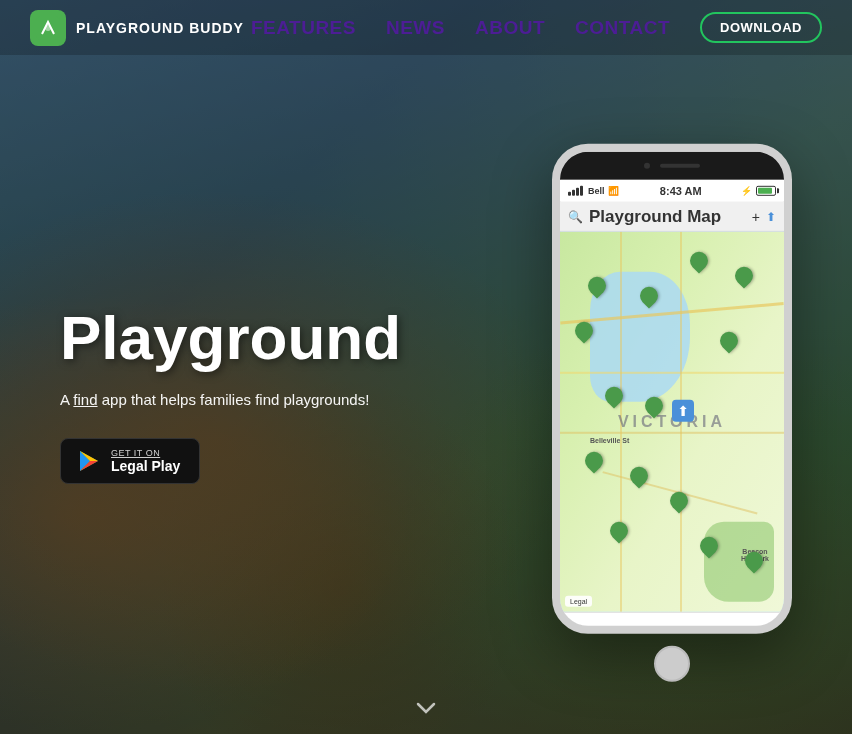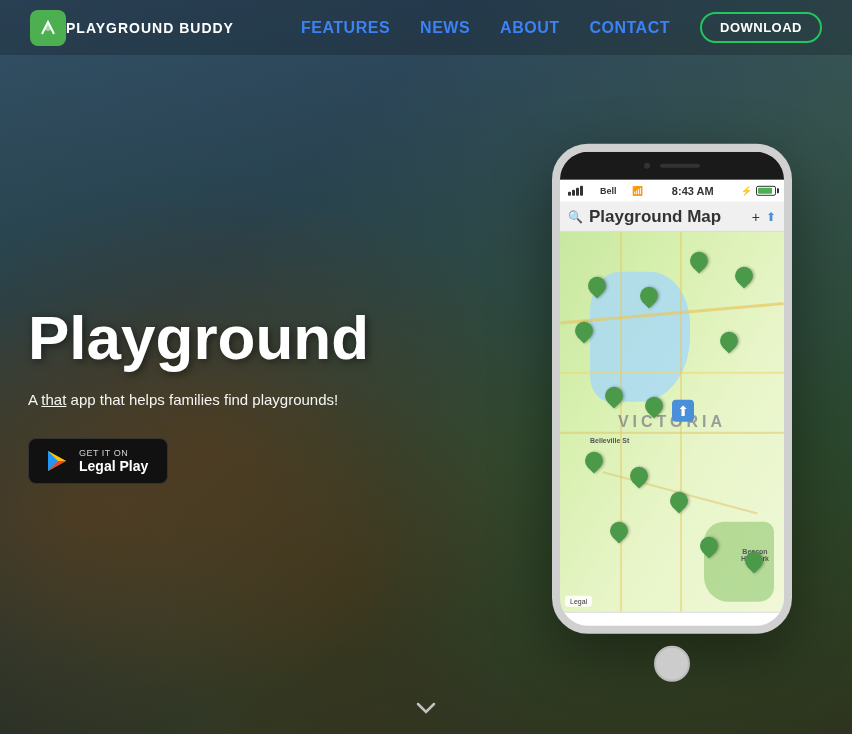--- a/index.html
+++ b/index.html
@@ -43,20 +43,21 @@
       display: flex;
       align-items: center;
       padding: 0 30px;
       z-index: 10;
       background: rgba(0,0,0,0.2);
     }
 
     .nav-logo {
       display: flex;
       align-items: center;
+      gap: 10px;
     }
 
     .nav-logo-icon {
       width: 36px; height: 36px;
       background: #4caf50;
       border-radius: 8px;
       display: flex; align-items: center; justify-content: center;
       font-size: 18px;
     }
 
@@ -69,22 +70,22 @@
     }
 
     .nav-links {
       display: flex;
       align-items: center;
       gap: 30px;
       margin-left: auto;
     }
 
     .nav-link {
-      color: #3b82f6;
-      font-size: 16px;
+      color: #4c1d95;
+      font-size: 19px;
       font-weight: 600;
       text-transform: uppercase;
       letter-spacing: 0.5px;
       cursor: pointer;
       text-decoration: none;
     }
 
     .nav-download-btn {
       color: white;
       font-size: 13px;
@@ -99,21 +100,21 @@
     }
 
     
     .hero-content {
       position: absolute;
       top: 55px; left: 0;
       width: 100%; height: calc(100% - 55px);
       z-index: 5;
       display: flex;
       align-items: center;
-      padding: 0 28px;
+      padding: 0 60px;
     }
 
     .hero-text {
       max-width: 420px;
     }
 
     .hero-title {
       font-size: 62px;
       font-weight: 900;
       color: white;
@@ -158,20 +159,21 @@
     .store-btn-text {
       display: flex;
       flex-direction: column;
     }
 
     .store-btn-top {
       color: rgba(255,255,255,0.8);
       font-size: 9px;
       text-transform: uppercase;
       letter-spacing: 0.5px;
+      text-decoration: underline;
     }
 
     .store-btn-name {
       color: white;
       font-size: 14px;
       font-weight: 700;
       white-space: nowrap;
     }
 
     
@@ -433,21 +435,21 @@
     <button class="nav-download-btn">DOWNLOAD</button>
   </div>
 </nav>
 
 <div class="hero-content">
   <div class="hero-text">
     <h1 class="hero-title">
       <span>Playground</span><br>
     </h1>
     <p class="hero-subtitle">
-      A <u>that</u> app that helps families find playgrounds!
+      A <u>find</u> app that helps families find playgrounds!
     </p>
     <div class="store-buttons">
 
       <div class="store-btn">
         <div class="store-btn-icon">
           <svg width="24" height="24" viewBox="0 0 24 24">
             <path d="M3 2L21 12L3 22V2Z" fill="#4CAF50"></path>
             <path d="M3 2L13 12L3 22V2Z" fill="#2196F3"></path>
             <path d="M3 2L13 12L21 12L3 2Z" fill="#FFC107"></path>
             <path d="M3 22L13 12L21 12L3 22Z" fill="#F44336"></path>
@@ -465,21 +467,21 @@
 
 <div class="phone-container">
   <div class="phone">
 
     <div class="phone-top">
       <div class="phone-camera"></div>
       <div class="phone-speaker"></div>
     </div>
 
     <div class="phone-status-bar">
-      <div style="display:flex;gap:14px;align-items:flex-end;font-size:9px;">
+      <div style="display:flex;gap:2px;align-items:flex-end;font-size:9px;">
         <div class="status-signal">
           <div class="signal-bar" style="height:4px;"></div>
           <div class="signal-bar" style="height:6px;"></div>
           <div class="signal-bar" style="height:8px;"></div>
           <div class="signal-bar" style="height:10px;"></div>
         </div>
         <span style="margin-left:3px;font-size:9px;">Bell</span>
         <span style="margin-left:2px;font-size:9px;">📶</span>
       </div>
       <div class="status-time">8:43 AM</div>

